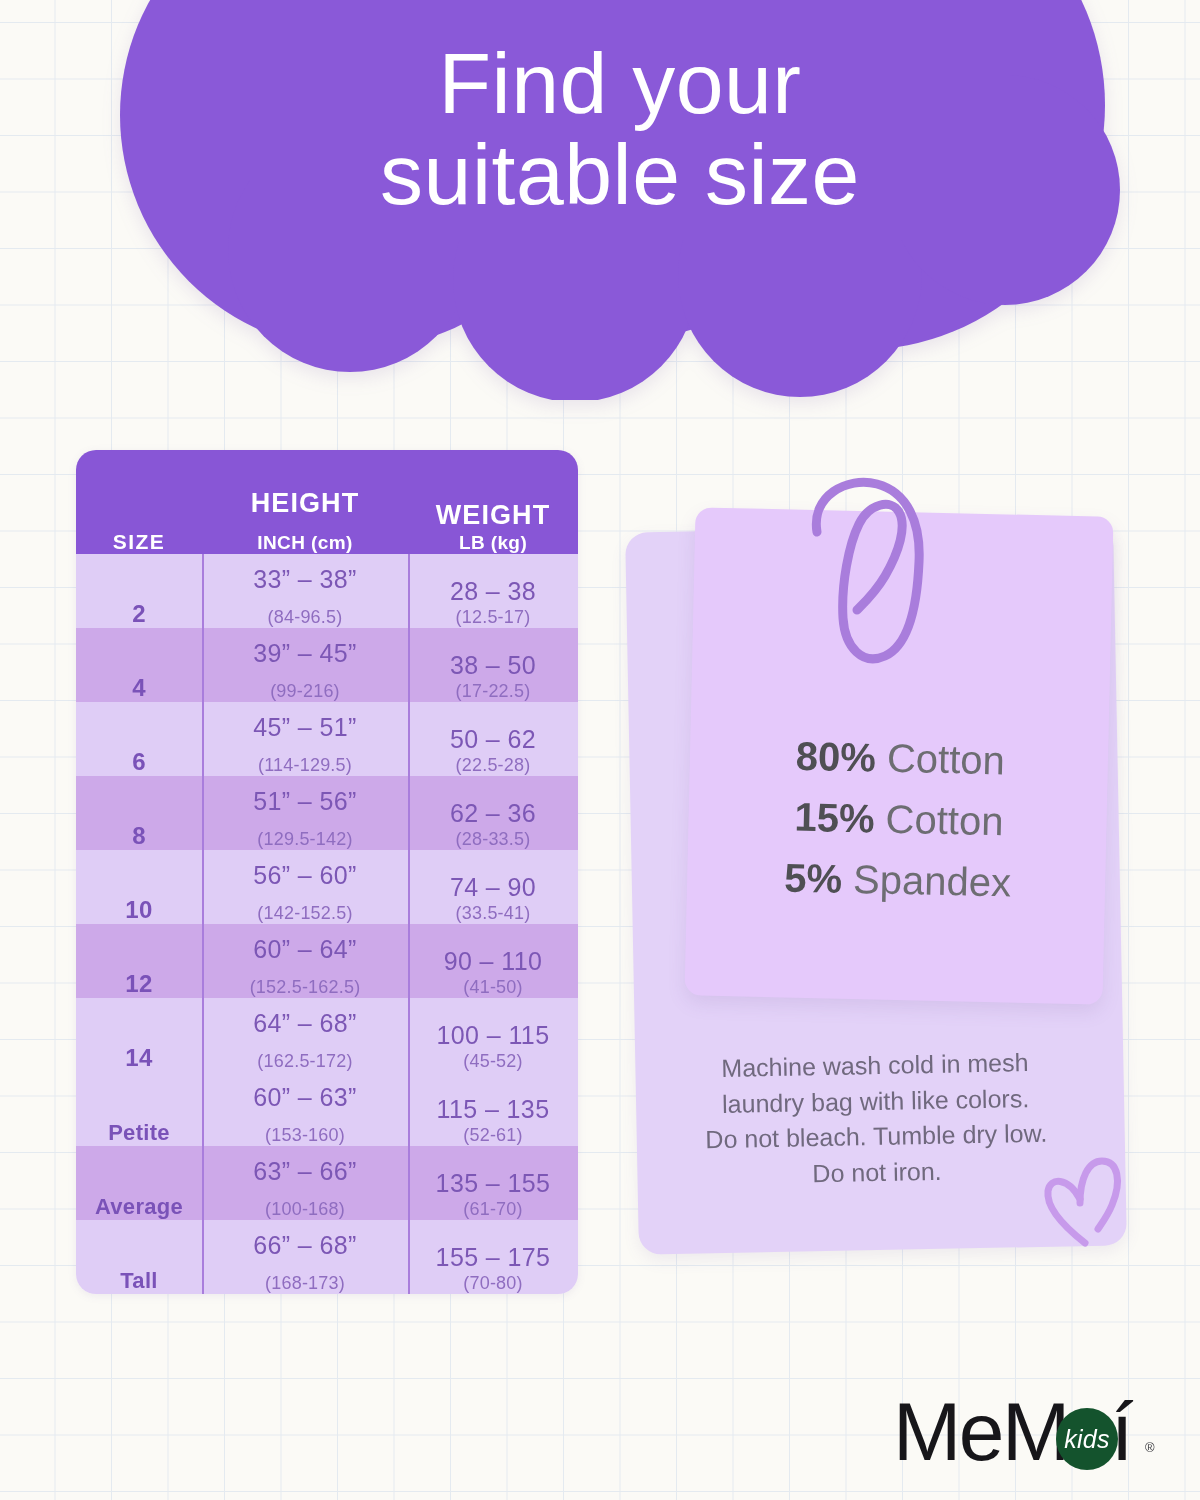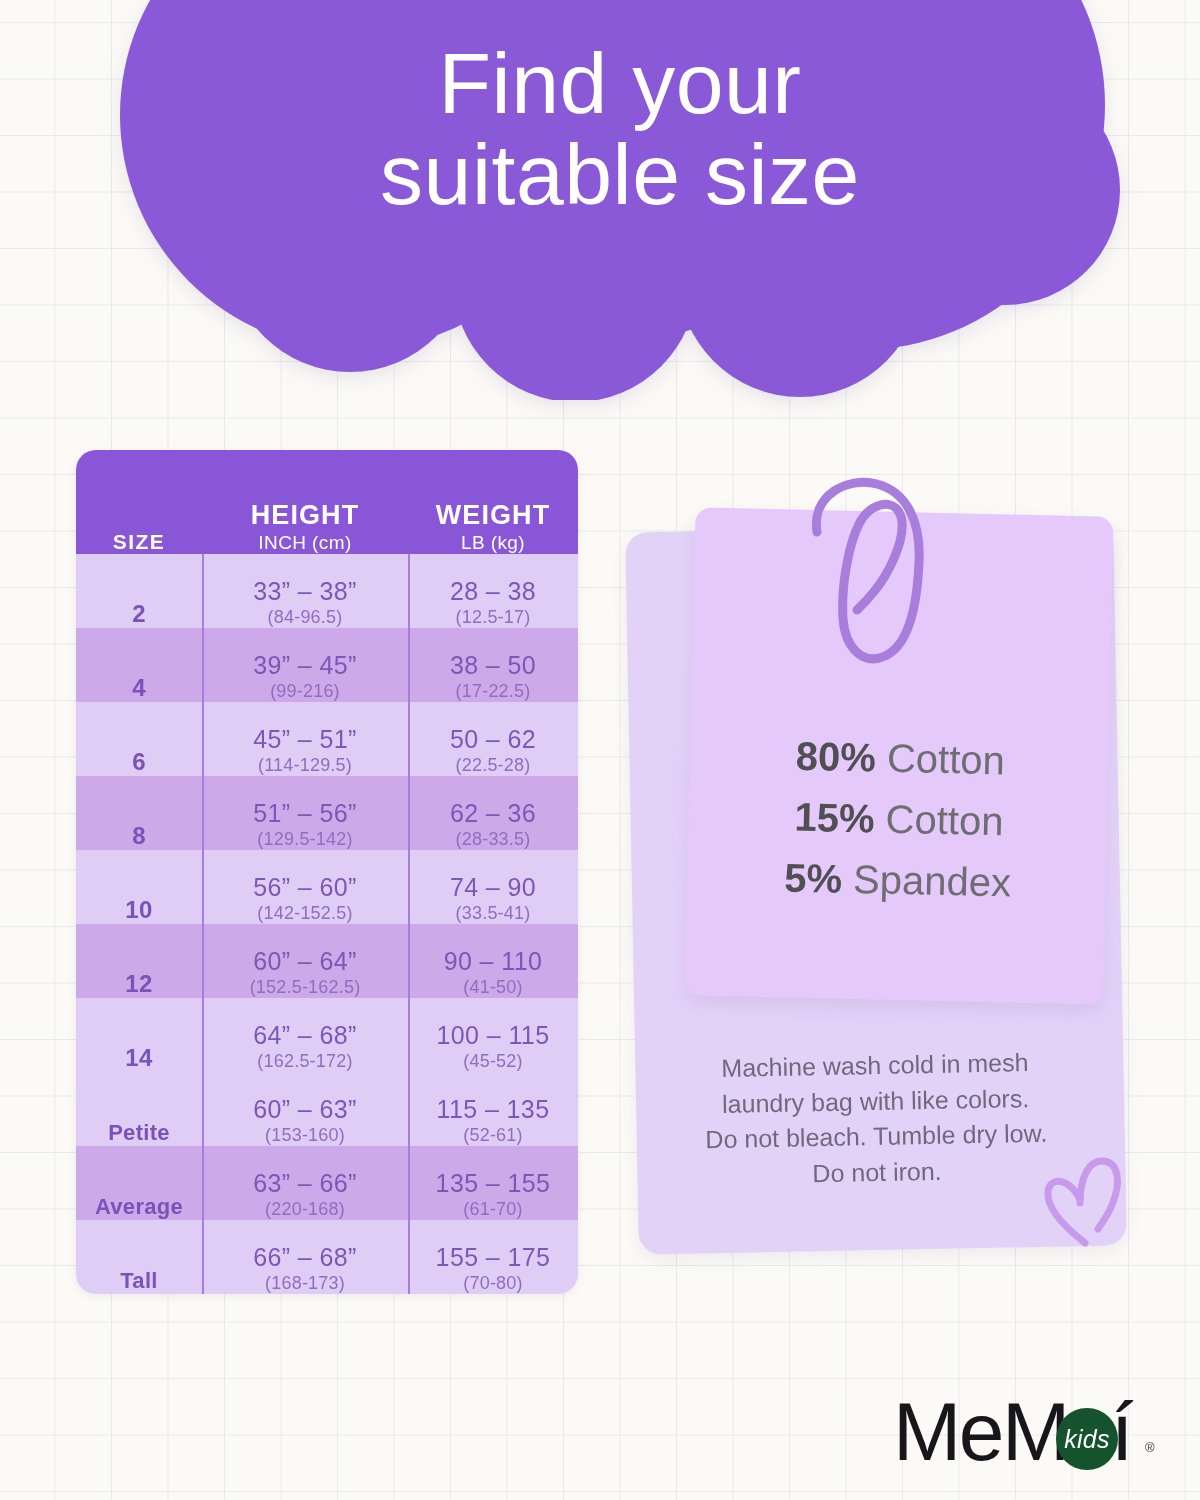--- a/index.html
+++ b/index.html
@@ -69,35 +69,35 @@
   }
   .t-cell {
     box-sizing: border-box;
     display: flex;
     flex-direction: column;
     align-items: center;
     justify-content: flex-end;
     text-align: center;
   }
   .c-size   { width: 126px; }
-  .c-height { width: 206px; }
+  .c-height { width: 206px; gap: 12px; }
   .c-weight { width: 170px; }
 
   
   #table-head { background: #8856d6; height: 104px; }
   #table-head .t-cell { color: #ffffff; }
   .head-main {
     font-size: 27px;
     font-weight: 700;
     letter-spacing: 1.1px;
     line-height: 1.08;
   }
   .head-sub {
     font-size: 19px;
-    font-weight: 400;
+    font-weight: 700;
     letter-spacing: .4px;
     margin-top: 2px;
   }
   .head-size {
     font-size: 21px;
     font-weight: 700;
     letter-spacing: 1.5px;
   }
 
   
@@ -403,21 +403,21 @@
         <div class="val-sub">(52-61)</div>
       </div>
   </div>
 
   <div class="t-row body-row even">
     <div class="t-cell c-size">
         <div class="cell-size word">Average</div>
       </div>
     <div class="t-cell c-height">
         <div class="val-main">63” – 66”</div>
-        <div class="val-sub">(220-168)</div>
+        <div class="val-sub">(100-168)</div>
       </div>
     <div class="t-cell c-weight">
         <div class="val-main">135 – 155</div>
         <div class="val-sub">(61-70)</div>
       </div>
   </div>
 
   <div class="t-row body-row odd">
     <div class="t-cell c-size">
         <div class="cell-size word">Tall</div>

